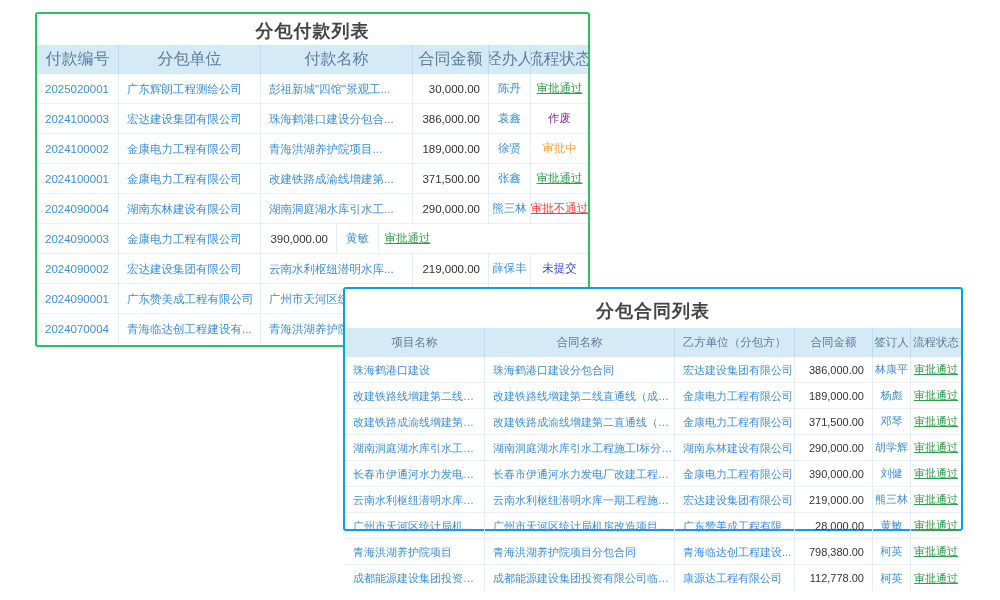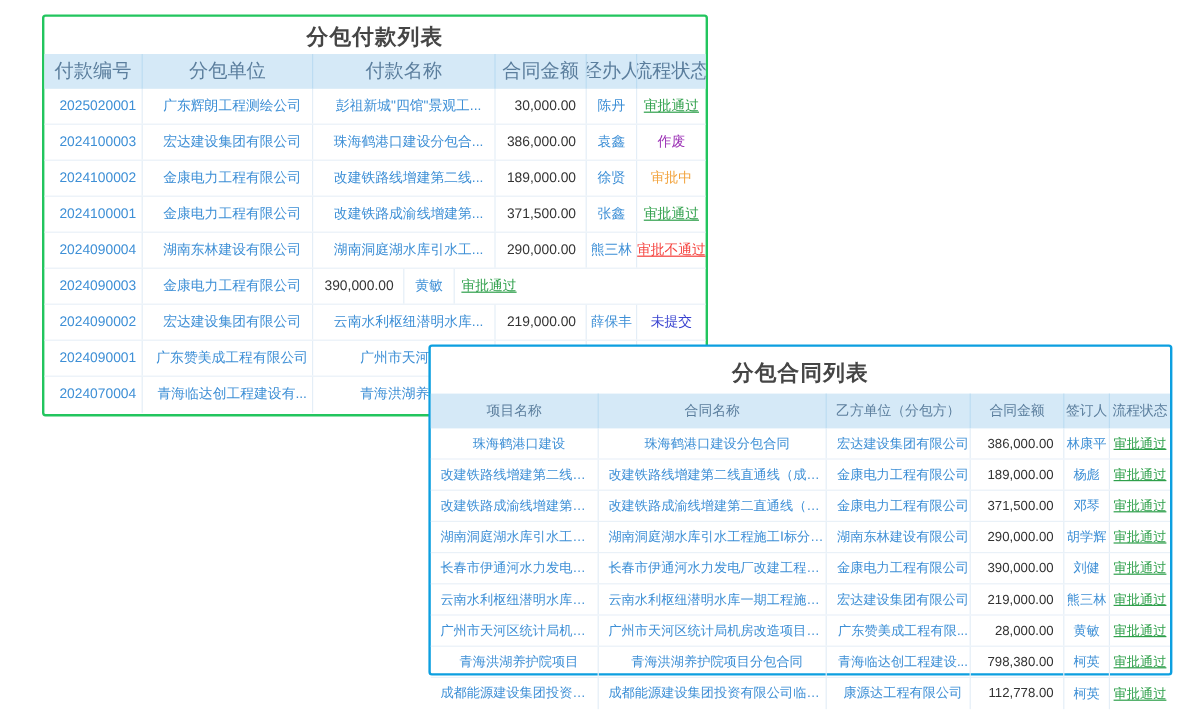--- a/index.html
+++ b/index.html
@@ -1,21 +1,21 @@
 <!DOCTYPE html>
 <html><head>
 <meta charset="utf-8">
 <style>
   * { margin:0; padding:0; box-sizing:border-box; }
   html,body { width:1000px; height:600px; background:#fff; overflow:hidden;
               font-family:"Liberation Sans","DejaVu Sans",sans-serif; }
 
   .panel { position:absolute; background:#fff; border-radius:3px; }
   #payment-panel  { left:35px;  top:12px;  width:555px; height:335px; border:2px solid #22c55e; }
-  #contract-panel { left:357px; top:287px; width:620px; height:276px; border:2px solid #0c9fe0; }
+  #contract-panel { left:343px; top:287px; width:620px; height:244px; border:2px solid #0c9fe0; }
 
   .panel-title { width:100%; text-align:center; font-weight:bold; color:#454545;
                  font-size:18px; letter-spacing:1px; }
   #payment-panel  .panel-title { height:31px; line-height:34px; }
   #contract-panel .panel-title { height:39px; line-height:44px; }
 
   .tbl { width:100%; }
   .tr  { display:flex; width:100%; align-items:center; }
   .thead { background:#d5e9f7; color:#5b7e9d; }
   #payment-panel  .thead { height:29px; font-size:16px; }
@@ -41,21 +41,21 @@
   #payment-panel .c4 { width:42px; }
   #payment-panel .c5 { width:57px; }
   
   #contract-panel .c0 { width:140px; }
   #contract-panel .c1 { width:190px; }
   #contract-panel .c2 { width:120px; }
   #contract-panel .c3 { width:78px; }
   #contract-panel .c4 { width:38px; }
   #contract-panel .c5 { width:50px; }
 
-  .cell-link   { color:#3d8fd6; justify-content:flex-start; padding-left:8px; padding-right:0; display:block; line-height:30px;text-align:center; }
+  .cell-link   { color:#3d8fd6; justify-content:flex-start; padding-left:8px; padding-right:0; display:block; line-height:30px; }
   #contract-panel .cell-link { line-height:26px; }
   .cell-money  { color:#333; justify-content:flex-end; padding-right:8px; }
   .cell-person { color:#3d8fd6; justify-content:center; }
   .cell-status { justify-content:center; }
 
   .st-approved      { color:#2fa04b; text-decoration:underline;font-family:Liberation Serif, serif; }
   .st-voided        { color:#9b30b5; }
   .st-in_review     { color:#f2a33c; }
   .st-rejected      { color:#f5413d; text-decoration:underline; }
   .st-not_submitted { color:#3943d0;text-align:right; }
@@ -86,21 +86,21 @@
         <div class="td c0 cell-link">2024100003</div>
         <div class="td c1 cell-link">宏达建设集团有限公司</div>
         <div class="td c2 cell-link">珠海鹤港口建设分包合...</div>
         <div class="td c3 cell-money">386,000.00</div>
         <div class="td c4 cell-person">袁鑫</div>
         <div class="td c5 cell-status st-voided">作废</div>
       </div>
       <div class="tr row">
         <div class="td c0 cell-link">2024100002</div>
         <div class="td c1 cell-link">金康电力工程有限公司</div>
-        <div class="td c2 cell-link">改建铁路线增建第二线...</div>
+        <div class="td c2 cell-link">青海洪湖养护院项目...</div>
         <div class="td c3 cell-money">189,000.00</div>
         <div class="td c4 cell-person">徐贤</div>
         <div class="td c5 cell-status st-in_review">审批中</div>
       </div>
       <div class="tr row">
         <div class="td c0 cell-link">2024100001</div>
         <div class="td c1 cell-link">金康电力工程有限公司</div>
         <div class="td c2 cell-link">改建铁路成渝线增建第...</div>
         <div class="td c3 cell-money">371,500.00</div>
         <div class="td c4 cell-person">张鑫</div>

